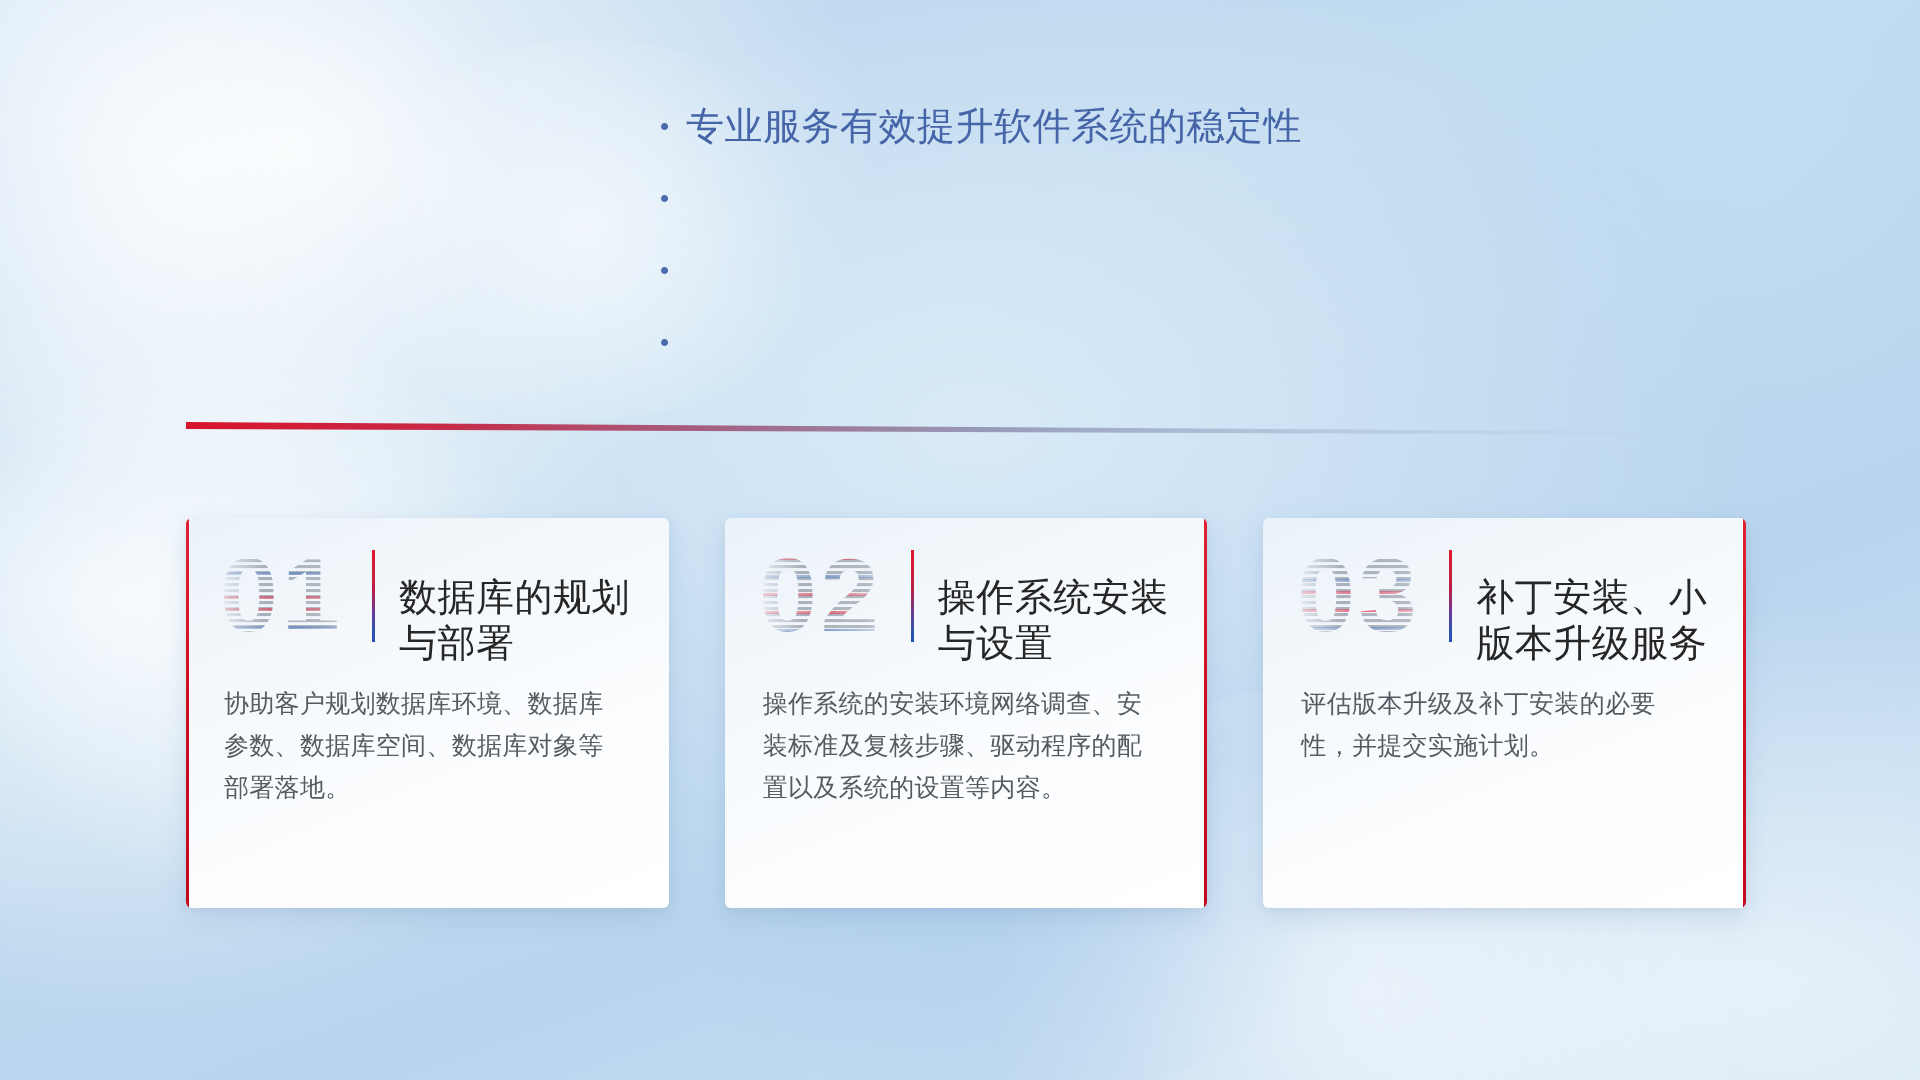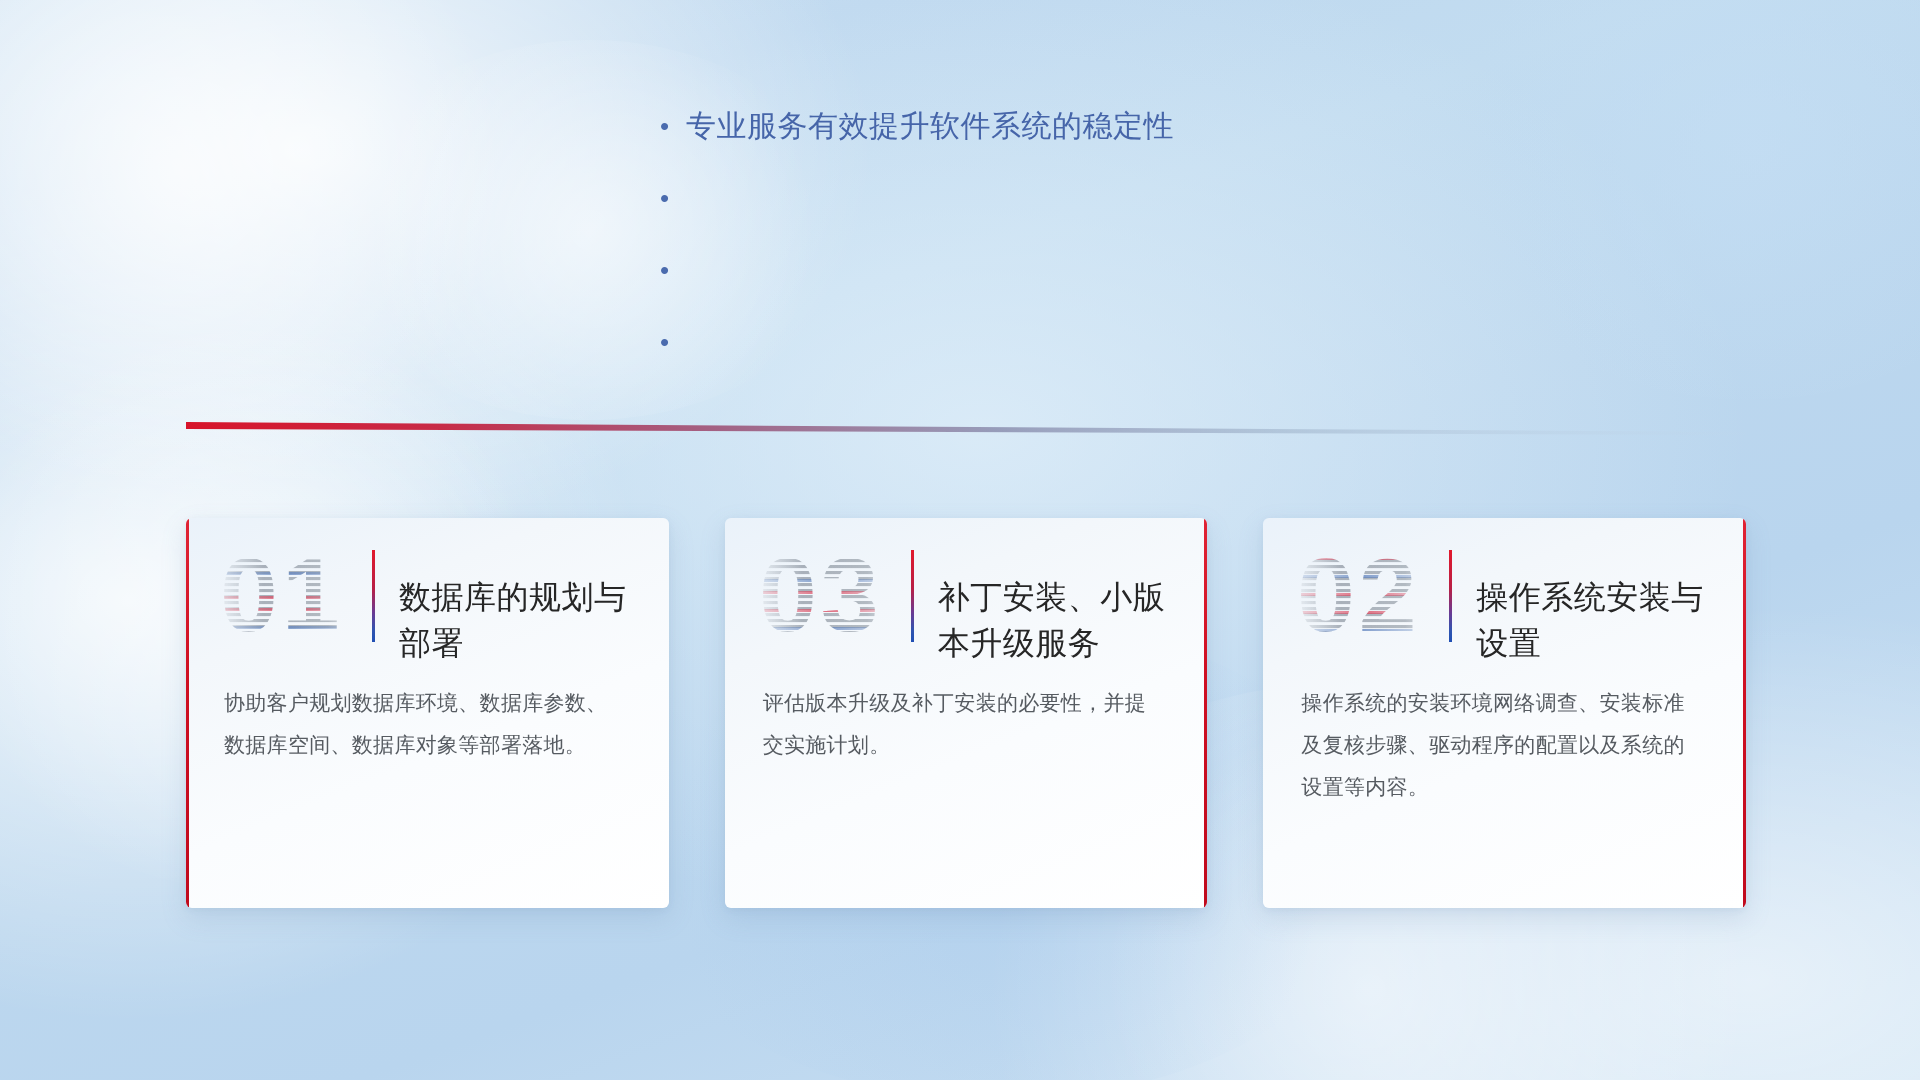--- a/index.html
+++ b/index.html
@@ -55,21 +55,21 @@
   }
   .bullet-dot {
     width: 26px;
     flex: 0 0 26px;
     font-size: 26px;
     line-height: 42px;
     text-align: left;
     color: #4a6bae;
   }
   .bullet-text {
-    font-size: 30px;
+    font-size: 38px;
     line-height: 42px;
     letter-spacing: 0.5px;
     color: #4665a9;
     font-weight: 400;
     white-space: nowrap;
   }
 
   
   #divider-wrap {
     position: absolute;
@@ -125,31 +125,31 @@
   .card-num svg { display: block; width: 100%; height: 100%; }
 
   .card-rule {
     flex: 0 0 3px;
     width: 3px;
     height: 92px;
     margin: 0 24px 0 8px;
     background: linear-gradient(180deg, #e2182c 0%, #b81f45 42%, #6a3a93 68%, #2f54b0 88%, #1f4fb4 100%);
   }
   .card-title {
-    font-size: 32px;
+    font-size: 38px;
     line-height: 46px;
     color: #262626;
     font-weight: 400;
     letter-spacing: 0.5px;
     flex: 1 1 auto;
     margin-top: 48px;
   }
   .card-body {
     padding: 42px 42px 0 38px;
-    font-size: 21px;
+    font-size: 25px;
     line-height: 42px;
     color: #565b61;
     letter-spacing: 0.3px;
   }
 </style>
 </head>
 <body>
 
 <div id="slide">
 
@@ -241,20 +241,48 @@
       </div>
       <div class="card-body">协助客户规划数据库环境、数据库参数、数据库空间、数据库对象等部署落地。</div>
     </div>
 
     <div class="card">
       <div class="card-accent right"></div>
       <div class="card-head">
         <div class="card-num">
           <svg viewBox="0 0 144 104" aria-hidden="true">
             <defs>
+              <mask id="m02">
+                <g fill="#fff" font-family="'Liberation Sans',sans-serif" font-size="104" font-weight="700">
+                  <text x="0" y="90" letter-spacing="4">02</text>
+                </g>
+              </mask>
+            </defs>
+            <g mask="url(#m02)">
+              <rect x="0" y="0" width="144" height="104" fill="url(#slp)"></rect>
+              <rect x="0" y="16" width="144" height="3" fill="url(#stripeRed)"></rect>
+              <rect x="0" y="34" width="144" height="3" fill="url(#stripeBlue)"></rect>
+              <rect x="0" y="52" width="144" height="3" fill="url(#stripeRed)"></rect>
+              <rect x="0" y="70" width="144" height="3" fill="url(#stripeRed)"></rect>
+              <rect x="0" y="88" width="144" height="3" fill="url(#stripeBlue)"></rect>
+            </g>
+          </svg>
+        </div>
+        <div class="card-rule"></div>
+        <div class="card-title">操作系统安装与设置</div>
+      </div>
+      <div class="card-body">操作系统的安装环境网络调查、安装标准及复核步骤、驱动程序的配置以及系统的设置等内容。</div>
+    </div>
+
+    <div class="card">
+      <div class="card-accent right"></div>
+      <div class="card-head">
+        <div class="card-num">
+          <svg viewBox="0 0 144 104" aria-hidden="true">
+            <defs>
               <mask id="m03">
                 <g fill="#fff" font-family="'Liberation Sans',sans-serif" font-size="104" font-weight="700">
                   <text x="0" y="90" letter-spacing="4">03</text>
                 </g>
               </mask>
             </defs>
             <g mask="url(#m03)">
               <rect x="0" y="0" width="144" height="104" fill="url(#slp)"></rect>
               <rect x="0" y="14" width="144" height="3" fill="url(#stripeRed)"></rect>
               <rect x="0" y="38" width="144" height="3" fill="url(#stripeBlue)"></rect>
@@ -263,42 +291,14 @@
               <rect x="0" y="86" width="144" height="3" fill="url(#stripeBlue)"></rect>
             </g>
           </svg>
         </div>
         <div class="card-rule"></div>
         <div class="card-title">补丁安装、小版本升级服务</div>
       </div>
       <div class="card-body">评估版本升级及补丁安装的必要性，并提交实施计划。</div>
     </div>
 
-    <div class="card">
-      <div class="card-accent right"></div>
-      <div class="card-head">
-        <div class="card-num">
-          <svg viewBox="0 0 144 104" aria-hidden="true">
-            <defs>
-              <mask id="m02">
-                <g fill="#fff" font-family="'Liberation Sans',sans-serif" font-size="104" font-weight="700">
-                  <text x="0" y="90" letter-spacing="4">02</text>
-                </g>
-              </mask>
-            </defs>
-            <g mask="url(#m02)">
-              <rect x="0" y="0" width="144" height="104" fill="url(#slp)"></rect>
-              <rect x="0" y="16" width="144" height="3" fill="url(#stripeRed)"></rect>
-              <rect x="0" y="34" width="144" height="3" fill="url(#stripeBlue)"></rect>
-              <rect x="0" y="52" width="144" height="3" fill="url(#stripeRed)"></rect>
-              <rect x="0" y="70" width="144" height="3" fill="url(#stripeRed)"></rect>
-              <rect x="0" y="88" width="144" height="3" fill="url(#stripeBlue)"></rect>
-            </g>
-          </svg>
-        </div>
-        <div class="card-rule"></div>
-        <div class="card-title">操作系统安装与设置</div>
-      </div>
-      <div class="card-body">操作系统的安装环境网络调查、安装标准及复核步骤、驱动程序的配置以及系统的设置等内容。</div>
-    </div>
-
   </div>
 </div>
 
 </body></html>

